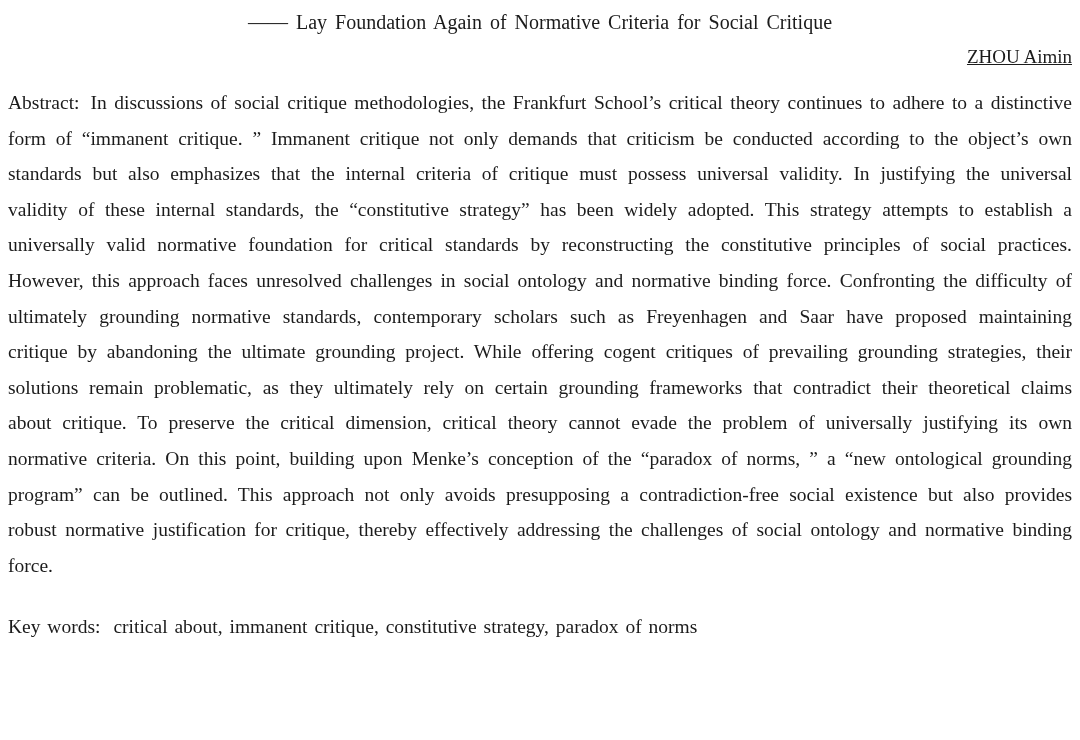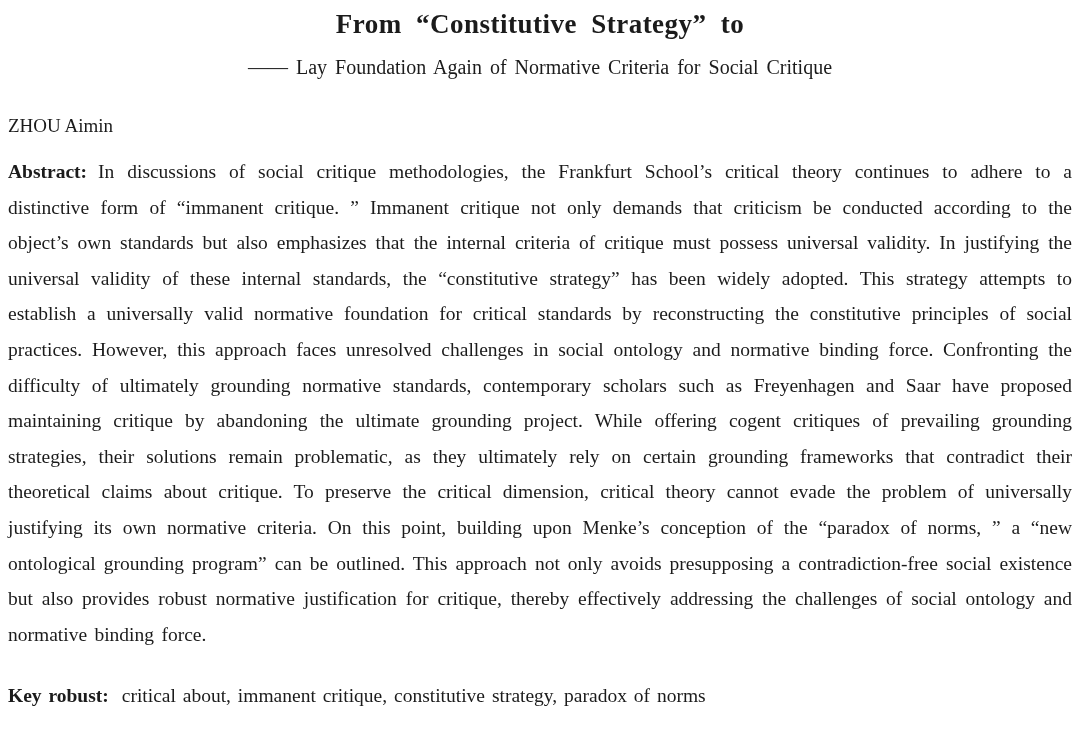--- a/index.html
+++ b/index.html
@@ -28,59 +28,59 @@
     margin: 0;
   }
   .subtitle {
     text-align: center;
     font-size: 20px;
     line-height: 28px;
     word-spacing: 3px;
     margin-top: 6px;
   }
   .author {
-    text-align: left;
+    text-align: right;
     font-size: 19px;
     line-height: 26px;
-    margin-top: 32px;
+    margin-top: 8px;
+    text-decoration: underline;
   }
   .abstract {
     margin-top: 15px;
     font-size: 19.5px;
     line-height: 35.6px;
     text-align: justify;
     word-spacing: 2.5px;
   }
   .para-label {
-    font-weight: bold;
+    font-weight: normal;
     margin-right: 11px;
   }
   .keywords {
     margin-top: 26px;
     font-size: 19.5px;
     line-height: 35px;
     word-spacing: 2px;
   }
   .keywords .para-label {
     margin-right: 13px;
   }
 </style>
 </head>
 <body>
 
 <div class="page">
 
-  <h1 class="title-line">From “Constitutive Strategy” to</h1>
 
 
   <div class="subtitle">—— Lay Foundation Again of Normative Criteria for Social Critique</div>
 
   <div class="author">ZHOU Aimin</div>
 
   <p class="abstract">
     <span class="para-label">Abstract:</span><span>In discussions of social critique methodologies, the Frankfurt School’s critical theory continues to adhere to a distinctive form of “immanent critique. ” Immanent critique not only demands that criticism be conducted according to the object’s own standards but also emphasizes that the internal criteria of critique must possess universal validity. In justifying the universal validity of these internal standards, the “constitutive strategy” has been widely adopted. This strategy attempts to establish a universally valid normative foundation for critical standards by reconstructing the constitutive principles of social practices. However, this approach faces unresolved challenges in social ontology and normative binding force. Confronting the difficulty of ultimately grounding normative standards, contemporary scholars such as Freyenhagen and Saar have proposed maintaining critique by abandoning the ultimate grounding project. While offering cogent critiques of prevailing grounding strategies, their solutions remain problematic, as they ultimately rely on certain grounding frameworks that contradict their theoretical claims about critique. To preserve the critical dimension, critical theory cannot evade the problem of universally justifying its own normative criteria. On this point, building upon Menke’s conception of the “paradox of norms, ” a “new ontological grounding program” can be outlined. This approach not only avoids presupposing a contradiction-free social existence but also provides robust normative justification for critique, thereby effectively addressing the challenges of social ontology and normative binding force.</span>
   </p>
 
   <p class="keywords">
-    <span class="para-label">Key robust:</span><span>critical about, immanent critique, constitutive strategy, paradox of norms</span>
+    <span class="para-label">Key words:</span><span>critical about, immanent critique, constitutive strategy, paradox of norms</span>
   </p>
 
 </div>
 
 </body></html>

